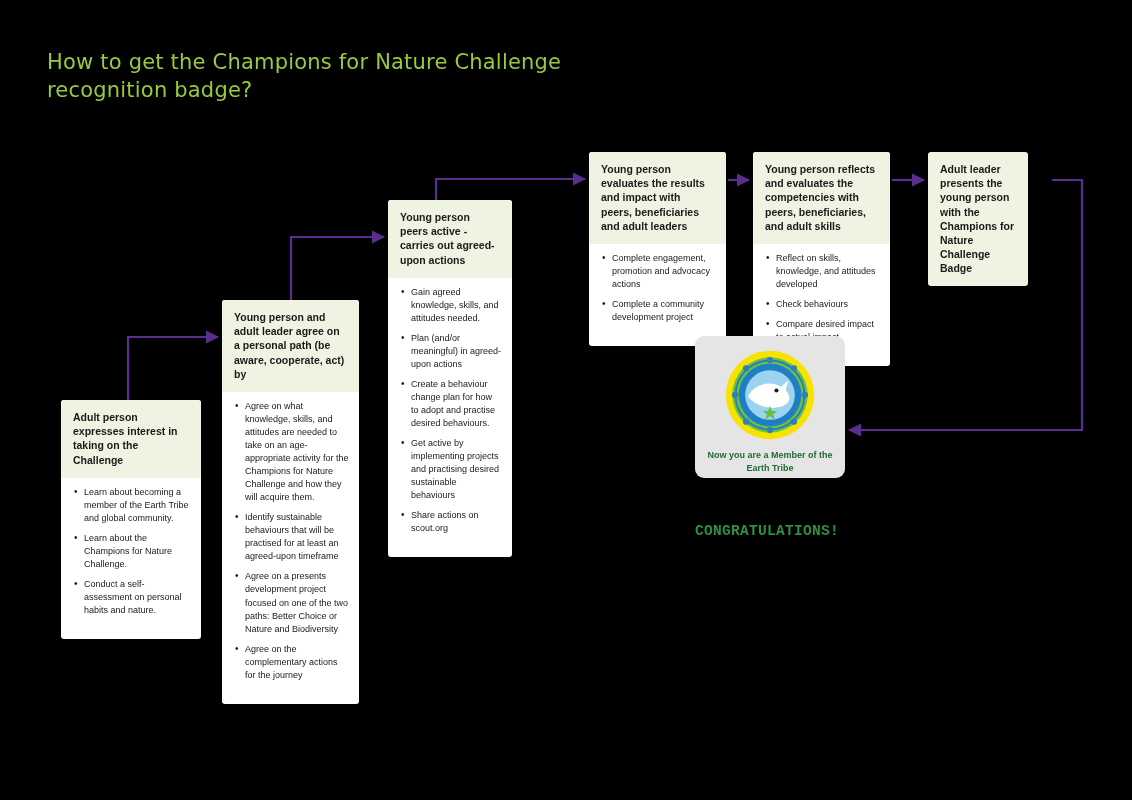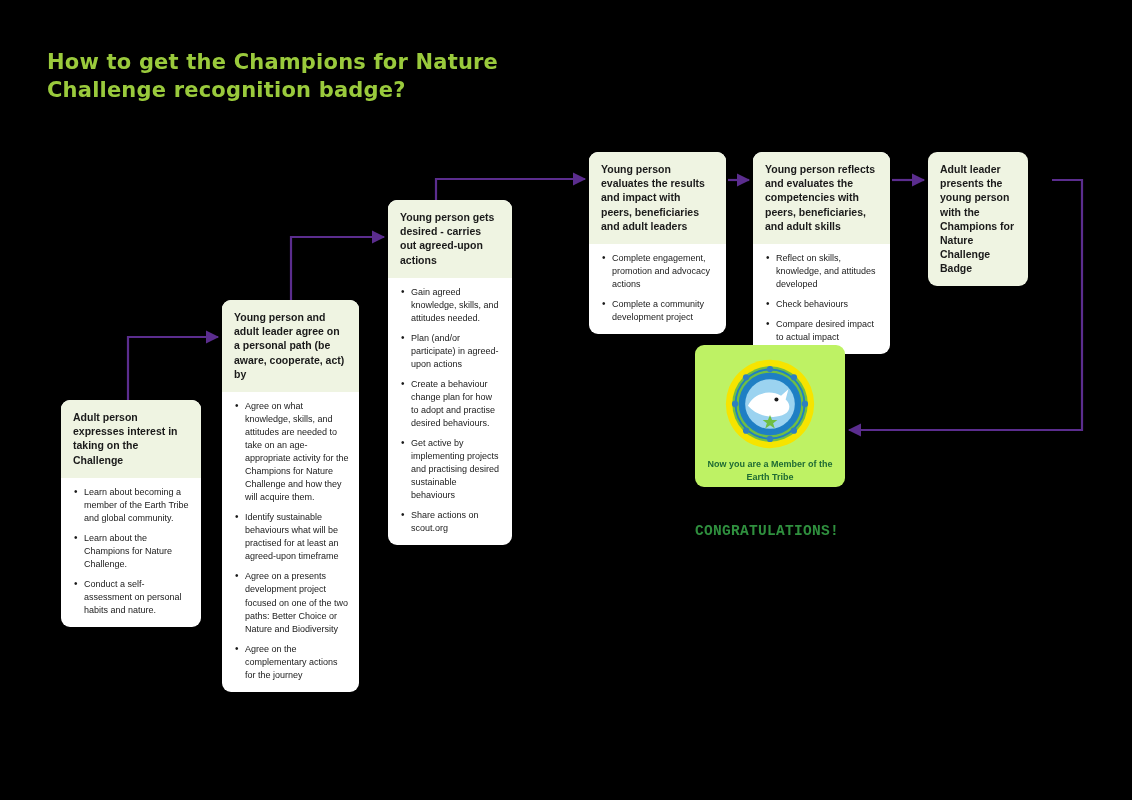--- a/index.html
+++ b/index.html
@@ -20,50 +20,50 @@
     width: 1132px;
     height: 800px;
   }
   .title {
     position: absolute;
     left: 47px;
     top: 48px;
     width: 520px;
     color: #9ACA3C;
     font-size: 21px;
-    font-weight: bold;
+    font-weight: normal;
     line-height: 1.35;
     letter-spacing: 0.2px;
     font-family: "DejaVu Sans", sans-serif;
   }
   svg.arrows {
     position: absolute;
     left: 0; top: 0;
     width: 1132px;
     height: 800px;
     pointer-events: none;
   }
   .node {
     position: absolute;
     background: #FFFFFF;
-    border-radius: 9px;
+    border-radius: 3px;
     box-sizing: border-box;
     overflow: hidden;
   }
   .node .head {
     background: #EFF4E2;
     padding: 10px 12px 11px 12px;
     font-size: 10.5px;
     font-weight: bold;
     line-height: 1.35;
     color: #1a1a1a;
     box-sizing: border-box;
   }
   .node .body {
-    padding: 8px 10px 10px 12px;
+    padding: 8px 10px 22px 12px;
     box-sizing: border-box;
   }
   .node ul {
     margin: 0;
     padding: 0;
     list-style: none;
   }
   .node li {
     position: relative;
     padding-left: 11px;
@@ -86,24 +86,24 @@
   #node-interest { left: 61px;  top: 400px; width: 140px; }
   #node-agree    { left: 222px; top: 300px; width: 137px; }
   #node-active   { left: 388px; top: 200px; width: 124px; }
   #node-evaluate { left: 589px; top: 152px; width: 137px; }
   #node-reflect  { left: 753px; top: 152px; width: 137px; }
   #node-present  { left: 928px; top: 152px; width: 100px; }
 
   #badge-card {
     position: absolute;
     left: 695px;
-    top: 345px;
+    top: 336px;
     width: 150px;
     height: 142px;
-    background: #bef264;
+    background: #e5e5e5;
     border-radius: 9px;
     box-sizing: border-box;
     display: flex;
     flex-direction: column;
     align-items: center;
     justify-content: flex-start;
     padding-top: 13px;
   }
   #badge-caption {
     margin-top: 8px;
@@ -164,33 +164,33 @@
         <li>Conduct a self-assessment on personal habits and nature.</li>
       </ul>
     </div>
   </div>
 
   <div class="node" id="node-agree">
     <div class="head">Young person and adult leader agree on a personal path (be aware, cooperate, act) by</div>
     <div class="body">
       <ul>
         <li>Agree on what knowledge, skills, and attitudes are needed to take on an age-appropriate activity for the Champions for Nature Challenge and how they will acquire them.</li>
-        <li>Identify sustainable behaviours what will be practised for at least an agreed-upon timeframe</li>
+        <li>Identify sustainable behaviours that will be practised for at least an agreed-upon timeframe</li>
         <li>Agree on a presents development project focused on one of the two paths:  Better Choice or Nature and Biodiversity</li>
         <li>Agree on the complementary actions for the journey</li>
       </ul>
     </div>
   </div>
 
   <div class="node" id="node-active">
-    <div class="head">Young person gets desired - carries out agreed-upon actions</div>
+    <div class="head">Young person peers active - carries out agreed-upon actions</div>
     <div class="body">
       <ul>
         <li>Gain agreed knowledge, skills, and attitudes needed.</li>
-        <li>Plan (and/or participate) in agreed-upon actions</li>
+        <li>Plan (and/or meaningful) in agreed-upon actions</li>
         <li>Create a behaviour change plan for how to adopt and practise desired behaviours.</li>
         <li>Get active by implementing projects and practising desired sustainable behaviours</li>
         <li>Share actions on scout.org</li>
       </ul>
     </div>
   </div>
 
   <div class="node" id="node-evaluate">
     <div class="head">Young person evaluates the results and impact with peers, beneficiaries and adult leaders</div>
     <div class="body">

